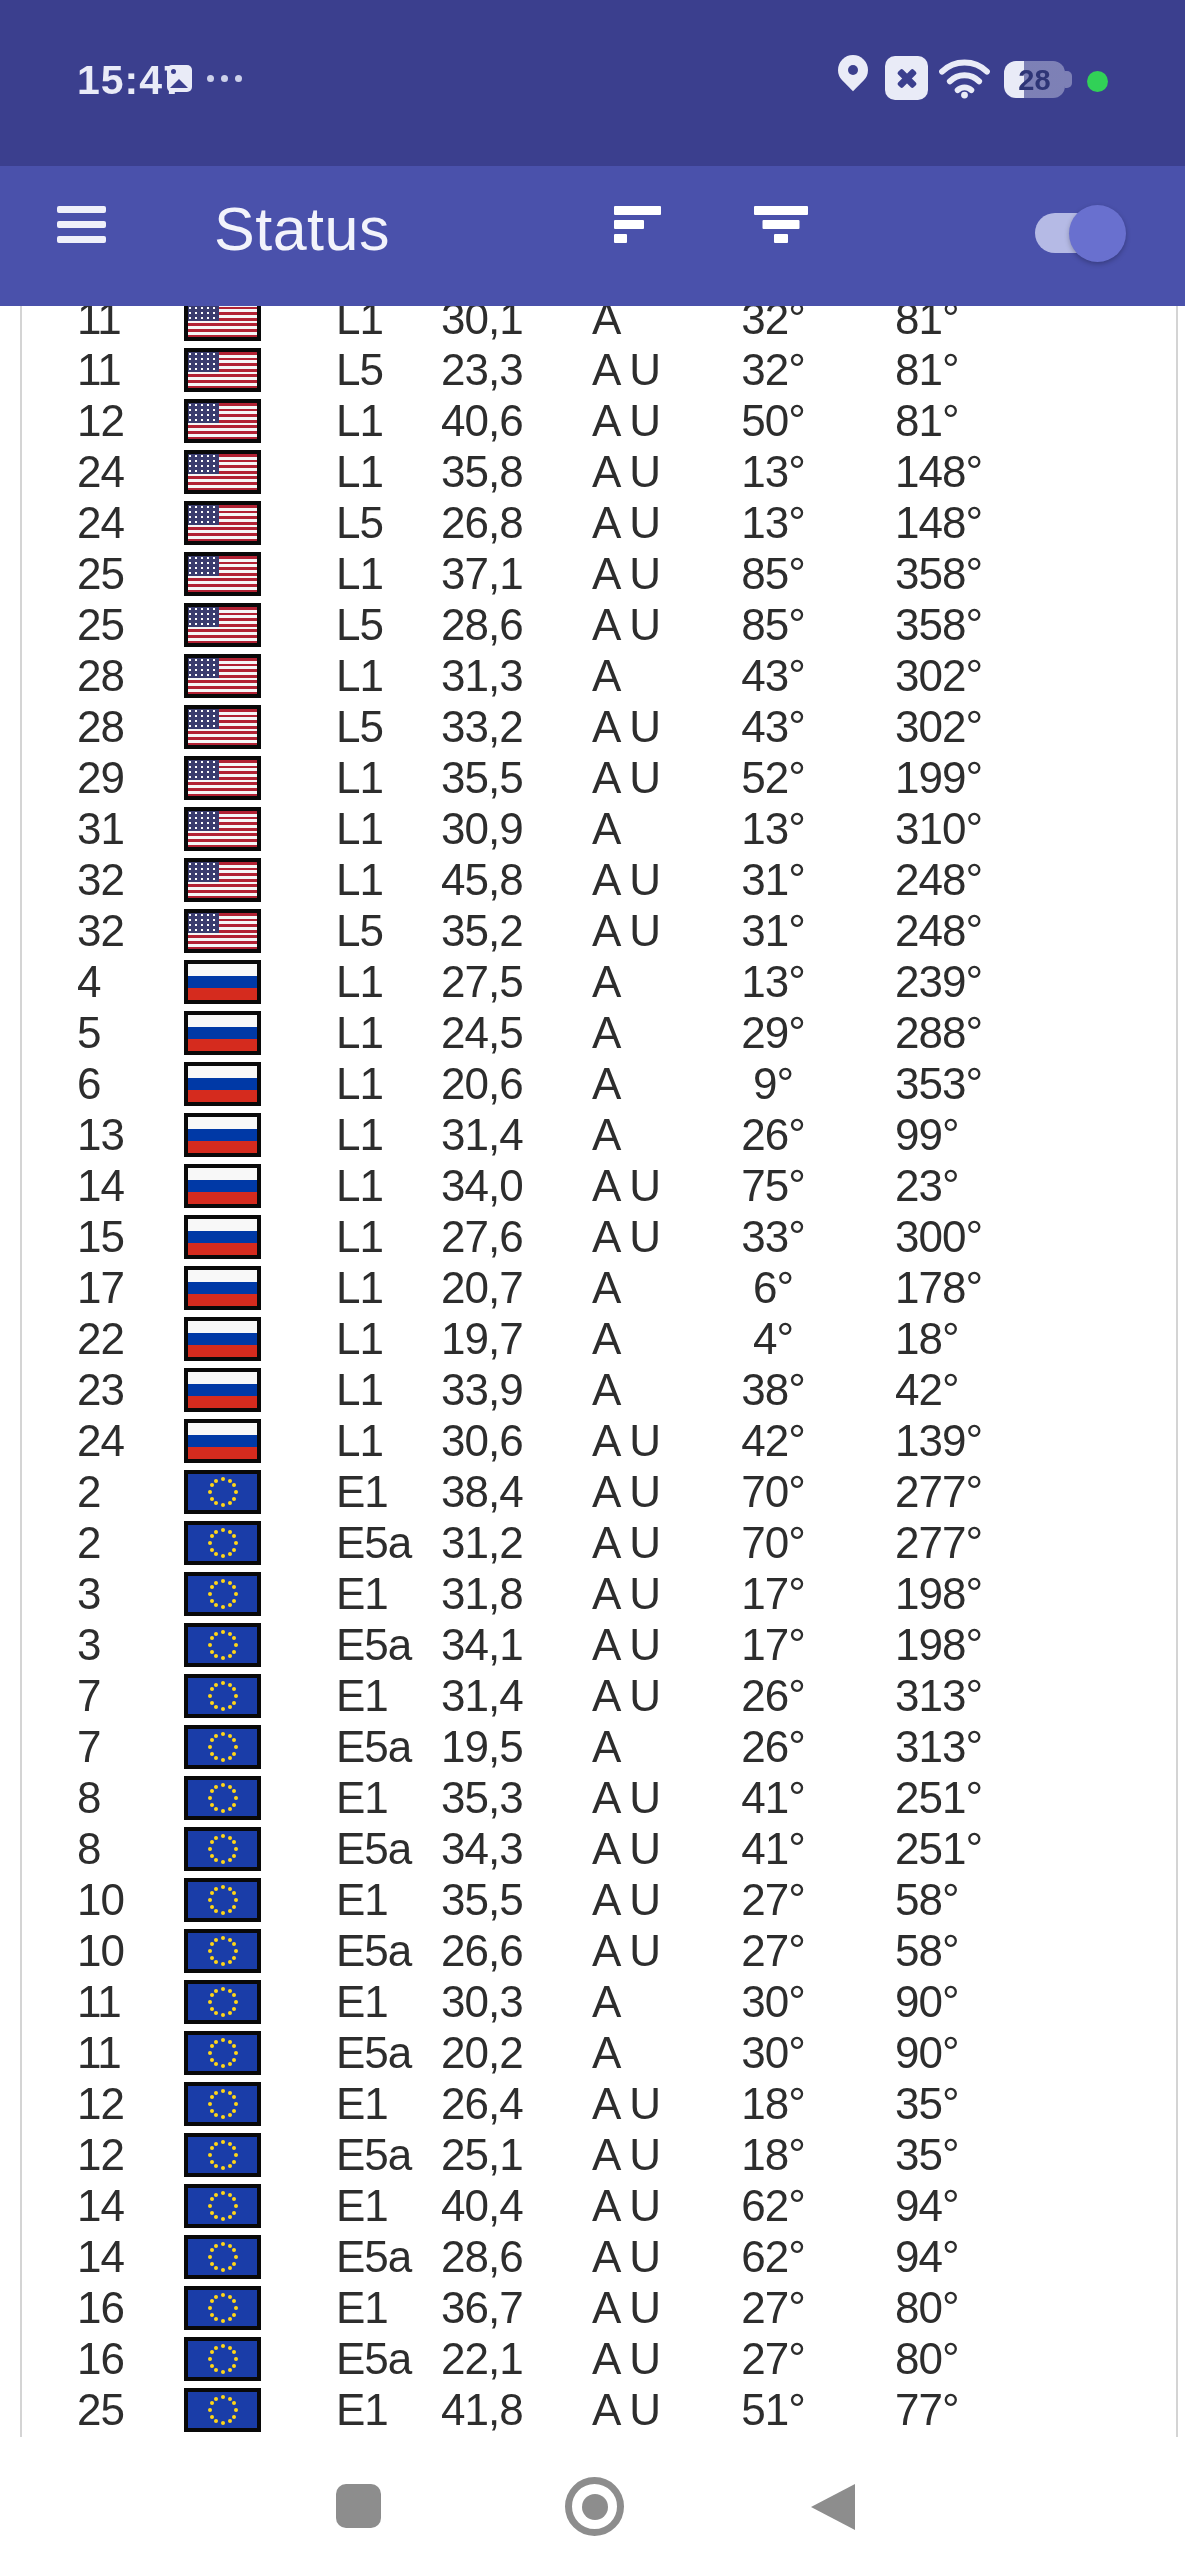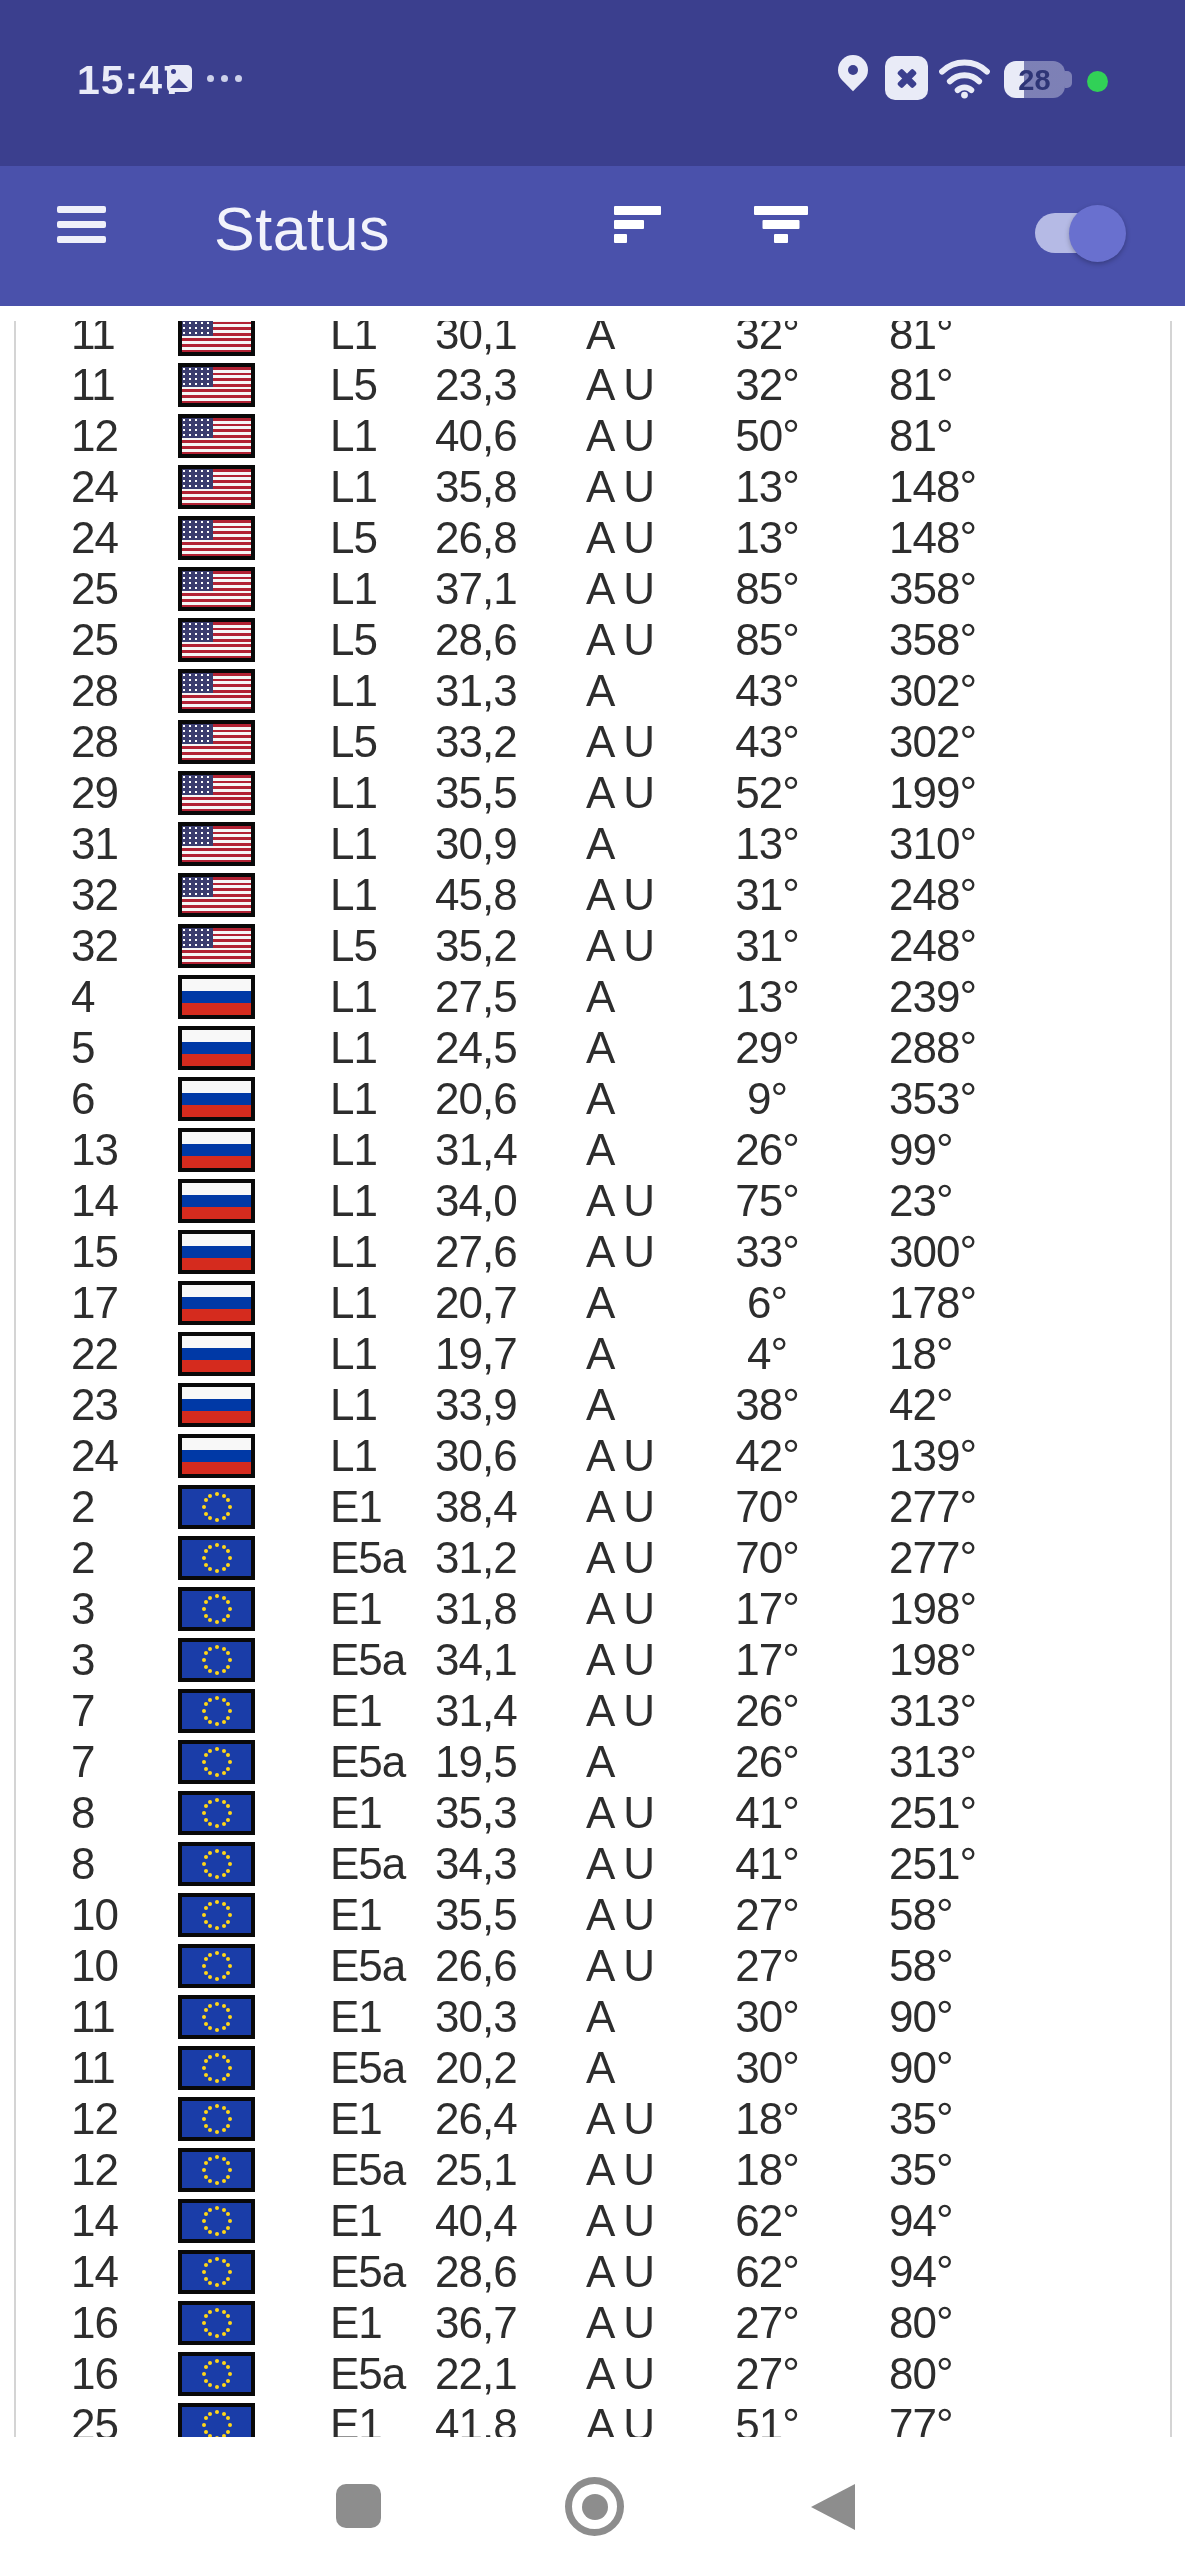--- a/index.html
+++ b/index.html
@@ -41,22 +41,22 @@
   .sort-ic i:nth-child(1){top:0;width:47px;} .sort-ic i:nth-child(2){top:14px;width:30px;} .sort-ic i:nth-child(3){top:28px;width:13px;}
   .filter-ic{position:absolute;left:754px;top:40px;width:54px;height:38px;}
   .filter-ic i{position:absolute;height:9px;background:#ffffff;border-radius:1px;left:50%;transform:translateX(-50%);}
   .filter-ic i:nth-child(1){top:0;width:54px;} .filter-ic i:nth-child(2){top:14px;width:37px;} .filter-ic i:nth-child(3){top:28px;width:14px;}
   .share-ic{position:absolute;left:887px;top:188px;}
   .switch{position:absolute;left:1035px;top:39px;width:91px;height:61px;}
   .switch .track{position:absolute;left:0;top:8px;width:67px;height:40px;border-radius:20px;background:#b5bae5;}
   .switch .thumb{position:absolute;left:34px;top:0;width:57px;height:57px;border-radius:50%;background:#6970cf;
     box-shadow:0 2px 5px rgba(0,0,0,0.25);}
   
-  .list-card{position:absolute;left:14px;top:306px;width:1158px;height:2131px;background:#ffffff;
-    border-left:2px solid #d4d4d4;border-right:2px solid #d4d4d4;box-sizing:border-box;overflow:hidden;margin-top:15px;}
+  .list-card{position:absolute;left:20px;top:306px;width:1158px;height:2131px;background:#ffffff;
+    border-left:2px solid #d4d4d4;border-right:2px solid #d4d4d4;box-sizing:border-box;overflow:hidden;}
   .rows{position:absolute;left:0;top:-13px;width:1154px;}
   .row{position:relative;height:51px;}
   .row .c{position:absolute;top:0;line-height:51px;font-size:44px;font-weight:400;color:#2d2d2d;letter-spacing:-1px;white-space:nowrap;}
   .c.prn{left:55px;} .c.band{left:314px;} .c.snr{left:419px;text-align:center;} .c.flags{left:570px;}
   .c.elev{left:687px;width:128px;text-align:center;} .c.azim{left:873px;text-align:right;}
   .flag{position:absolute;left:162px;top:4px;width:77px;height:44px;border:4px solid #090909;box-sizing:border-box;background:#ccc;}
   .flag-us{background:repeating-linear-gradient(to bottom,#b22234 0 2.8px,#f6f6f6 2.8px 5.6px);}
   .flag-us::before{content:"";position:absolute;left:0;top:0;width:31px;height:20px;background:#3a3c6e;
     background-image:radial-gradient(circle at 2px 2px,#ffffff 0.9px,transparent 1.4px);background-size:6px 5px;}
   .flag-ru{background:linear-gradient(to bottom,#f8f8f8 0 33.4%,#0039a6 33.4% 66.7%,#d52b1e 66.7% 100%);}

